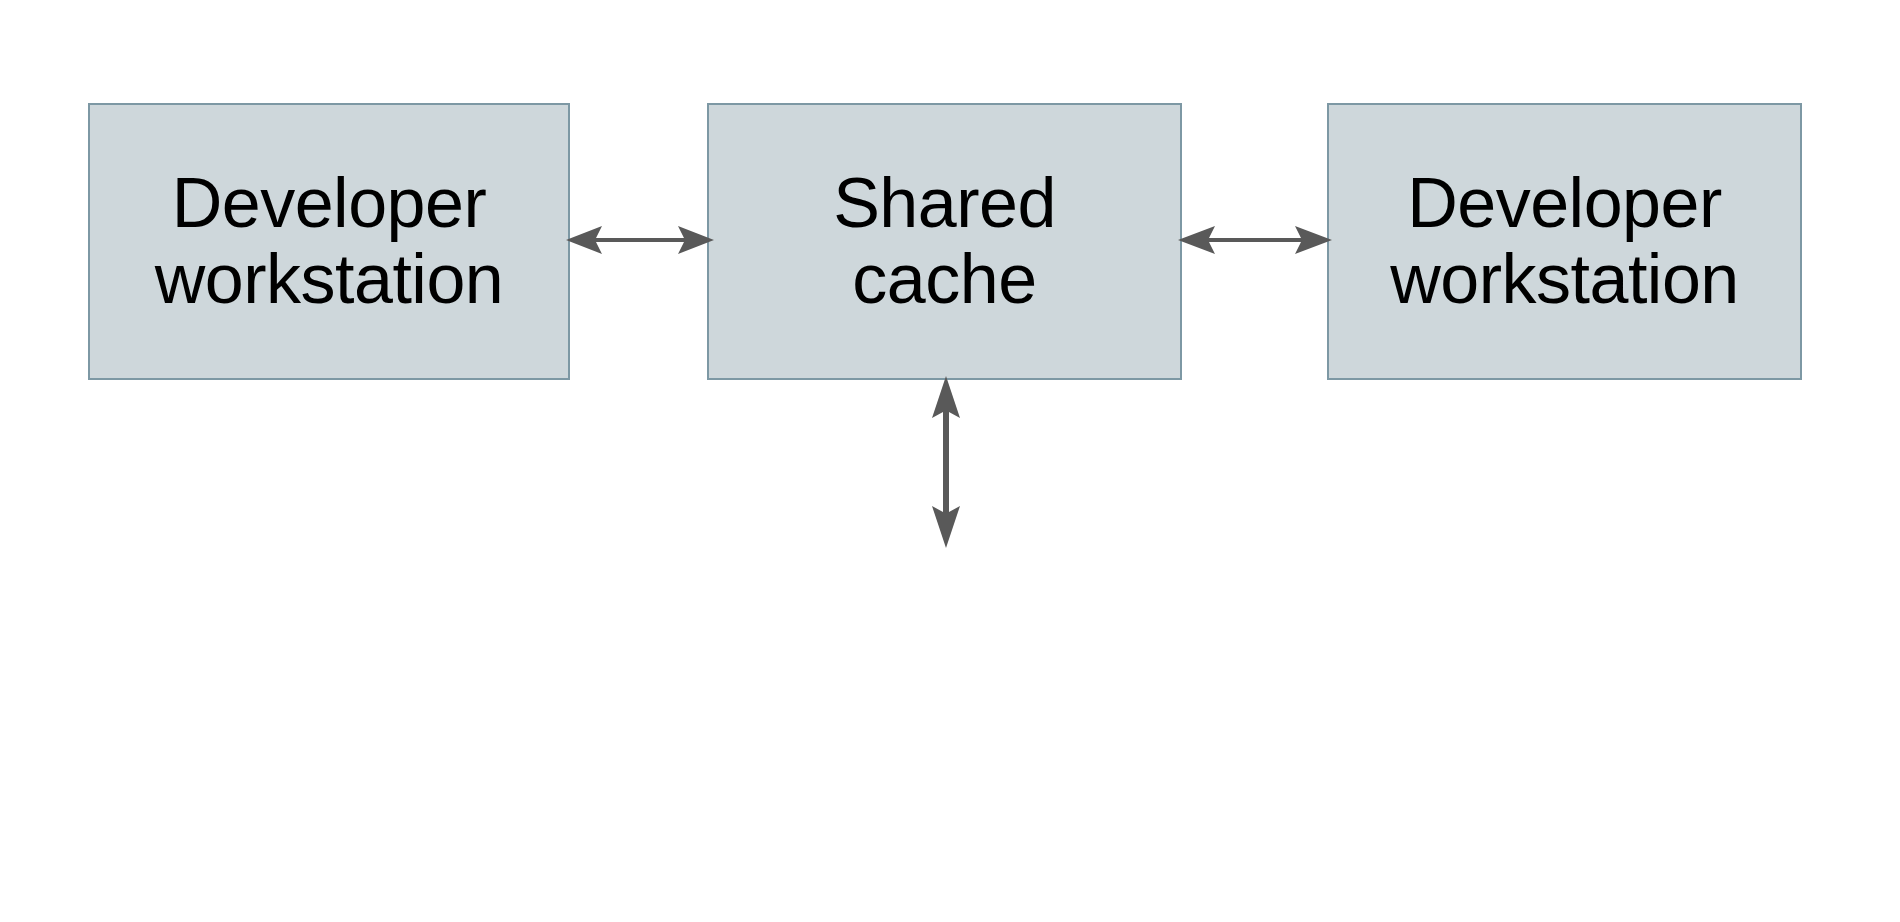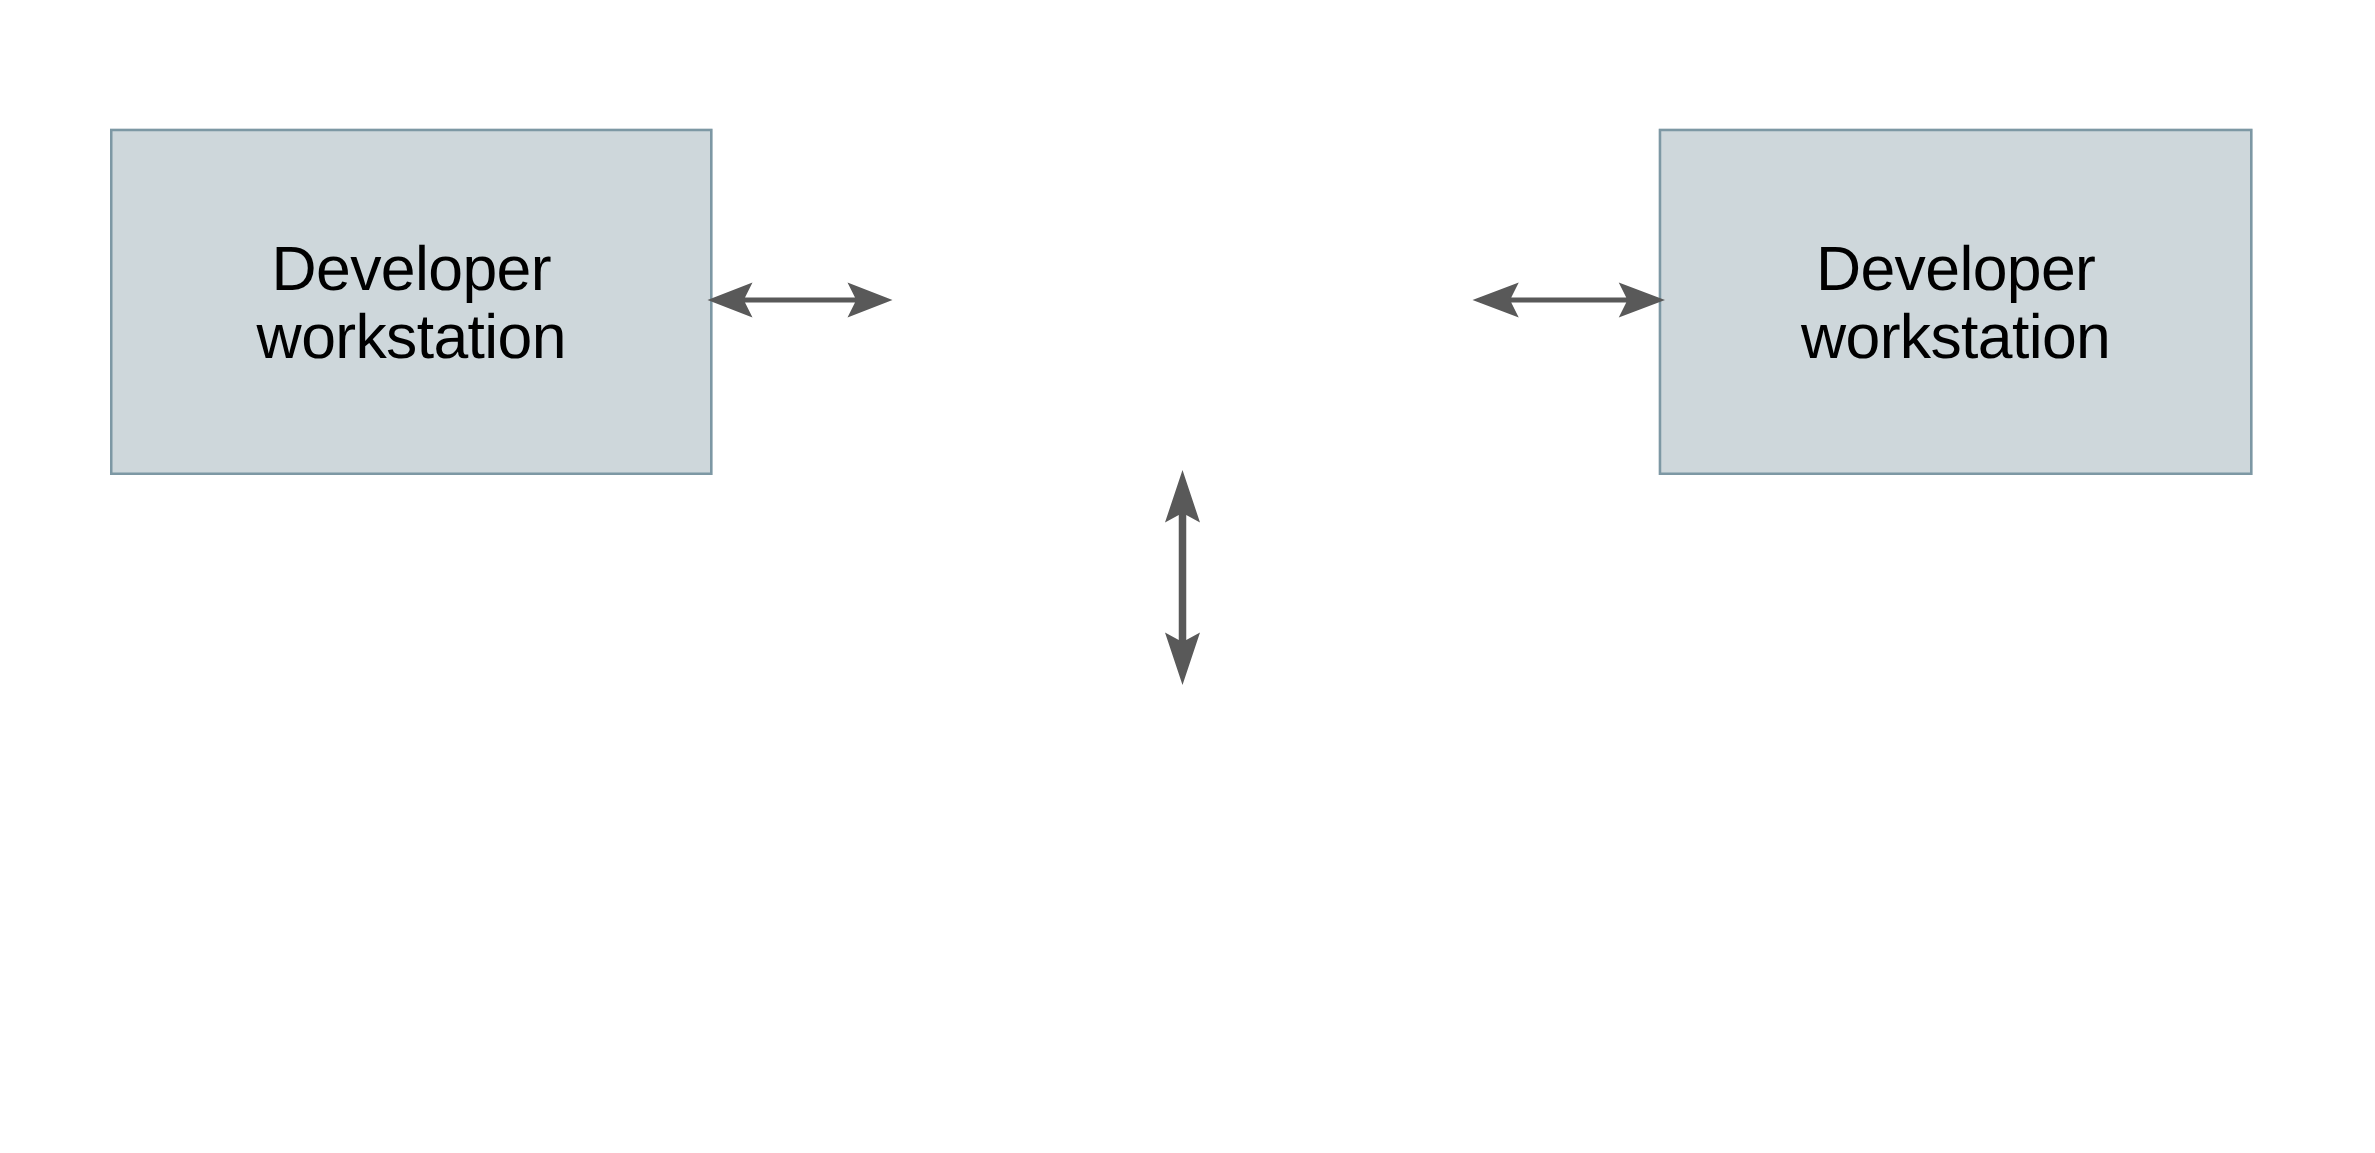--- a/index.html
+++ b/index.html
@@ -22,21 +22,21 @@
     box-sizing: border-box;
     background: #ced7db;
     border: 2px solid #7d98a4;
     display: flex;
     align-items: center;
     justify-content: center;
     text-align: center;
   }
   .node-label {
     font-family: "Liberation Sans", sans-serif;
-    font-size: 50px;
+    font-size: 70px;
     line-height: 1.08;
     color: #000000;
     font-weight: 400;
     letter-spacing: -0.5px;
     white-space: pre-line;
     padding: 0 8px;
   }
   
   #node-dev-left   { left: 88px;   top: 103px; width: 482px; height: 277px; }
   #node-shared     { left: 707px;  top: 103px; width: 475px; height: 277px; }
@@ -54,20 +54,24 @@
 </head>
 <body>
 
 <div id="canvas">
 
   <div class="node" id="node-dev-left">
     <span class="node-label">Developer
 workstation</span>
   </div>
 
+  <div class="node" id="node-shared">
+    <span class="node-label">Shared
+cache</span>
+  </div>
 
   <div class="node" id="node-dev-right">
     <span class="node-label">Developer
 workstation</span>
   </div>
 
 
   <svg class="connector" id="conn-left-shared" viewBox="0 0 148 48" width="148" height="48">
     <g fill="#595959" stroke="none">
       <polygon points="0,24 36,10 30,22 118,22 112,10 148,24 112,38 118,26 30,26 36,38"></polygon>

